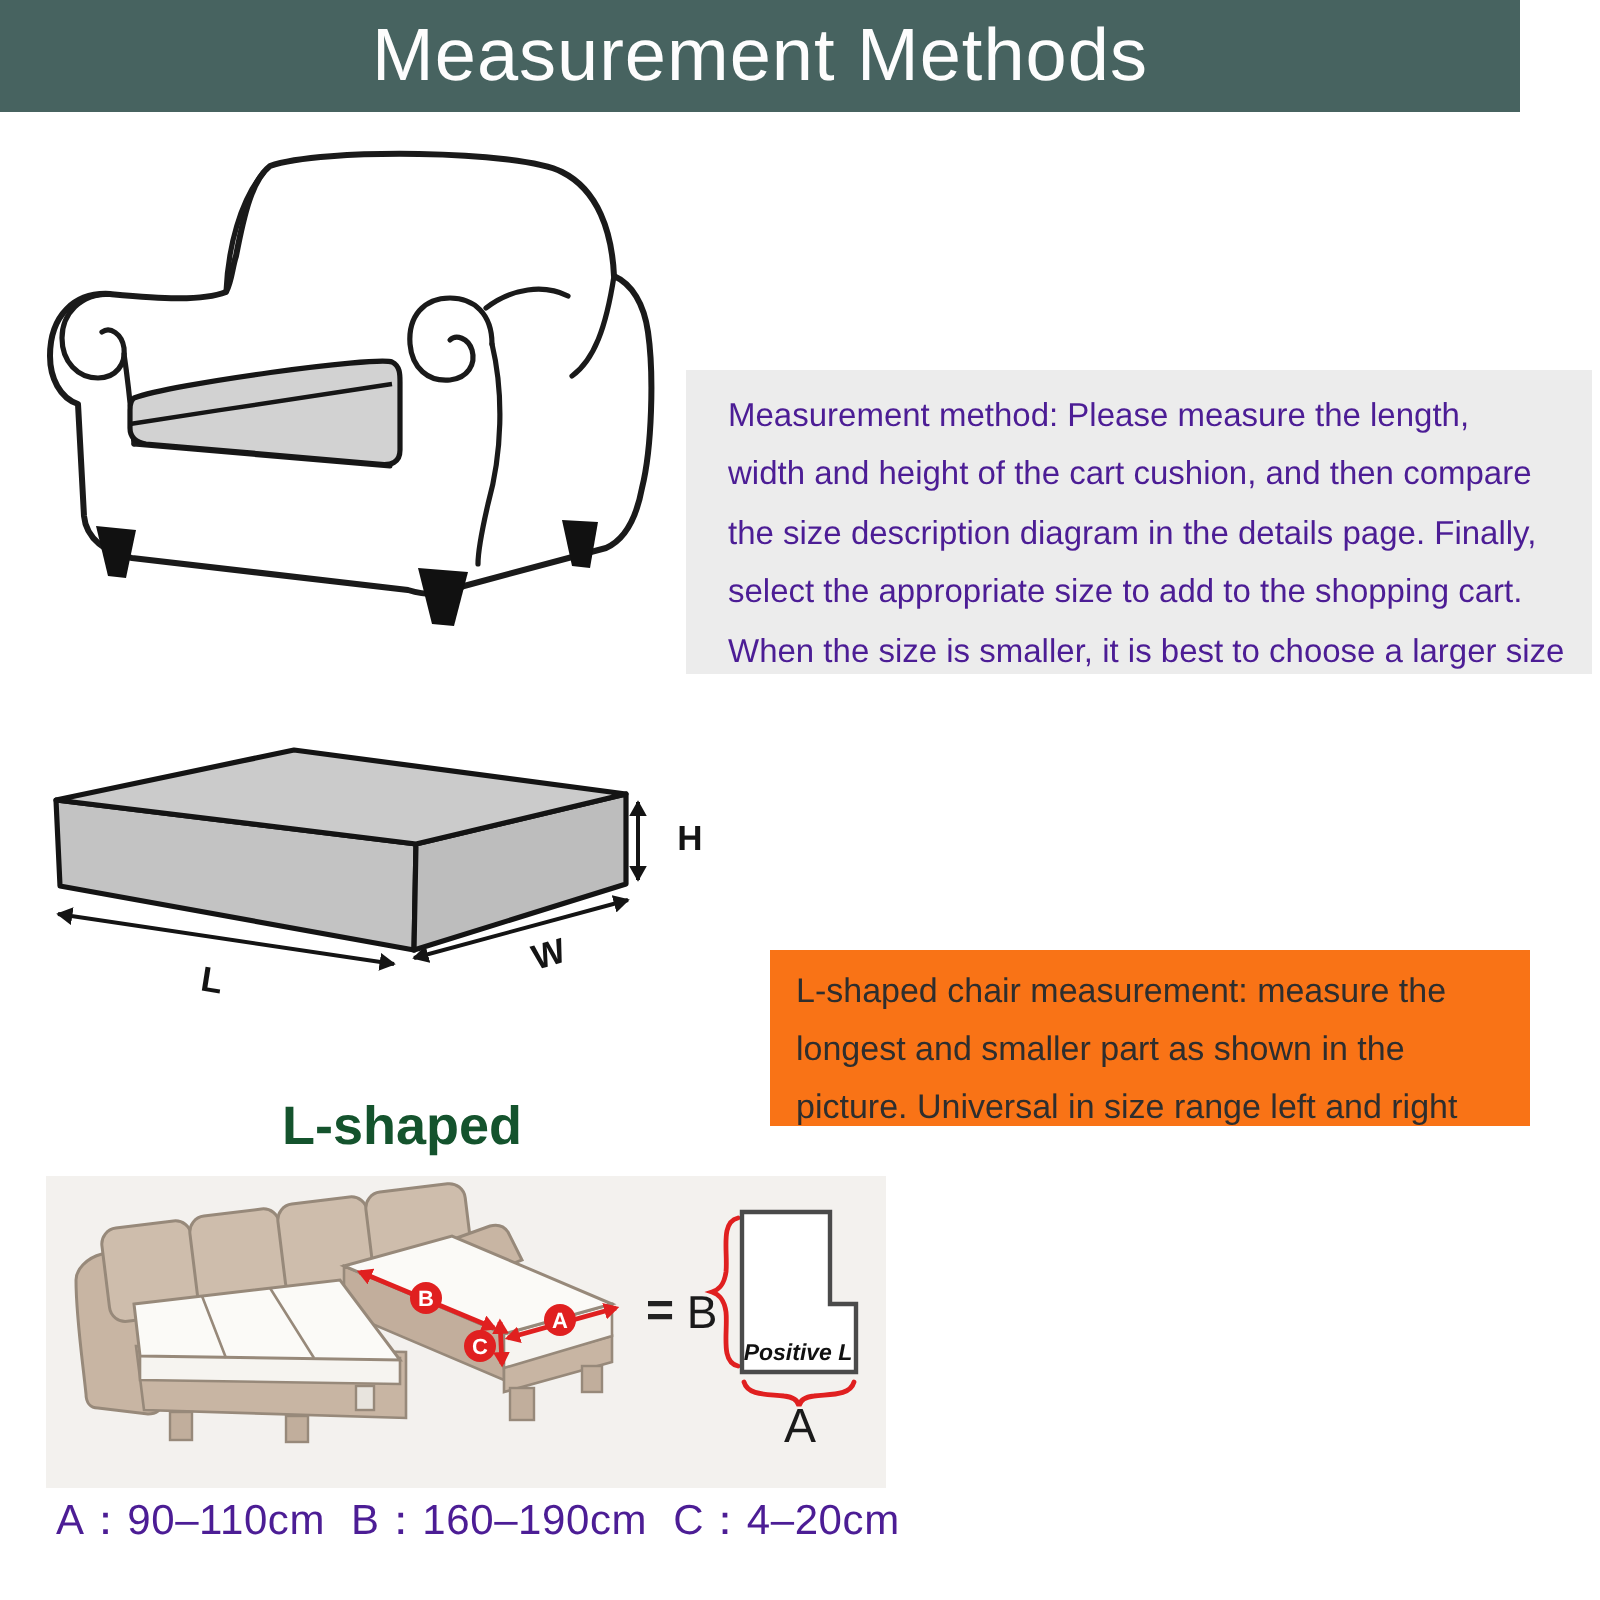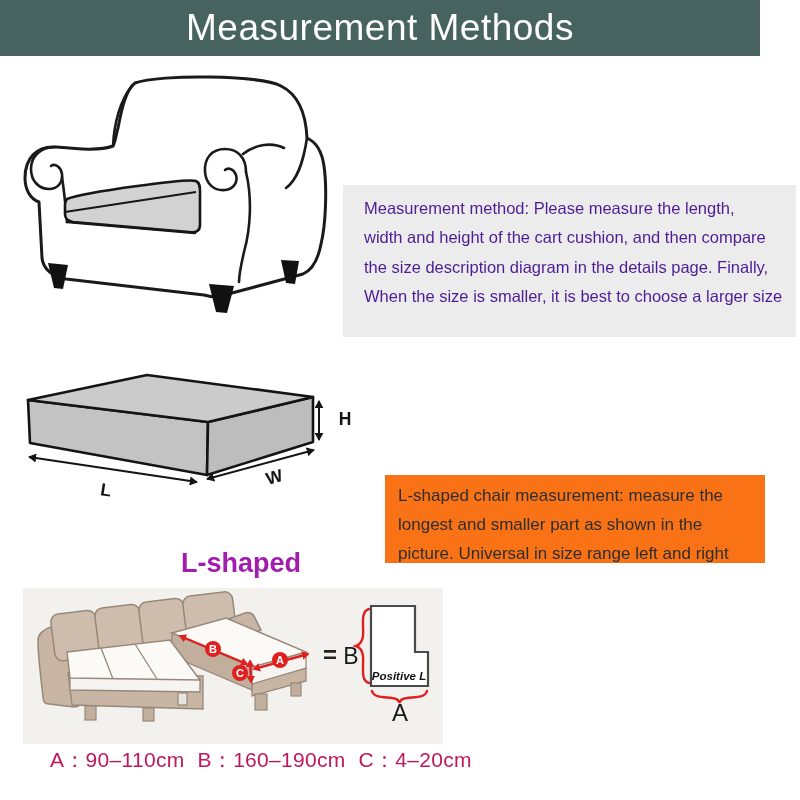--- a/index.html
+++ b/index.html
@@ -16,27 +16,27 @@
            padding:9px 0 0 21px; color:#4c1d95; font-size:16.5px; }
   .note1 .ln { line-height:29.4px; white-space:nowrap; }
 
   .note2 { left:385px; top:475px; width:380px; height:88px; background:#f97316;
            padding:6px 0 0 13px; color:#2e2e2e; font-size:17px; }
   .note2 .ln { line-height:29px; white-space:nowrap; }
 
   .armchair-svg { left:10px; top:72px; width:340px; height:250px; }
   .cushion-svg  { left:15px; top:368px; width:345px; height:135px; }
 
-  .l-title { left:141px; top:548px; width:200px; text-align:center;
-             font-size:27px; font-weight:600; color:#a21caf; }
+  .l-title { left:141px; top:548px; width:200px; 
+             font-size:27px; font-weight:600; color:#14532d; }
 
   .sofa-panel { left:23px; top:588px; width:420px; height:156px; background:#f3f1ee; }
   .sofa-svg { position:absolute; left:0; top:0; width:420px; height:156px; }
 
-  .sizes { left:50px; top:746px; font-size:21px; color:#be185d; letter-spacing:0.3px;
+  .sizes { left:28px; top:746px; font-size:21px; color:#4c1d95; letter-spacing:0.3px;
            display:flex; }
   .sizes span { margin-right:13px; white-space:nowrap; }
 
   svg text { font-family:"Liberation Sans", sans-serif; }
 </style>
 </head>
 <body>
 
 <div class="abs header">
   <div class="header-title">Measurement Methods</div>
@@ -67,20 +67,21 @@
     <path d="M38,191 L58,193 L53,217 L44,216 Z"></path>
     <path d="M199,212 L224,214 L217,241 L206,240 Z"></path>
     <path d="M271,188 L289,189 L285,212 L276,211 Z"></path>
   </g>
 </svg>
 
 <div class="abs note1">
   <div class="ln">Measurement method: Please measure the length,</div>
   <div class="ln">width and height of the cart cushion, and then compare</div>
   <div class="ln">the size description diagram in the details page. Finally,</div>
+  <div class="ln">select the appropriate size to add to the shopping cart.</div>
   <div class="ln">When the size is smaller, it is best to choose a larger size</div>
 </div>
 
 <svg class="abs cushion-svg" viewBox="0 0 345 135">
   <defs>
     <marker id="mb" viewBox="0 0 10 10" refX="8" refY="5" markerWidth="9" markerHeight="9" orient="auto-start-reverse" markerUnits="userSpaceOnUse">
       <path d="M0,0 L9,5 L0,10 Z" fill="#141414"></path>
     </marker>
   </defs>
   <g stroke="#141414" stroke-width="2.6" stroke-linejoin="round">

